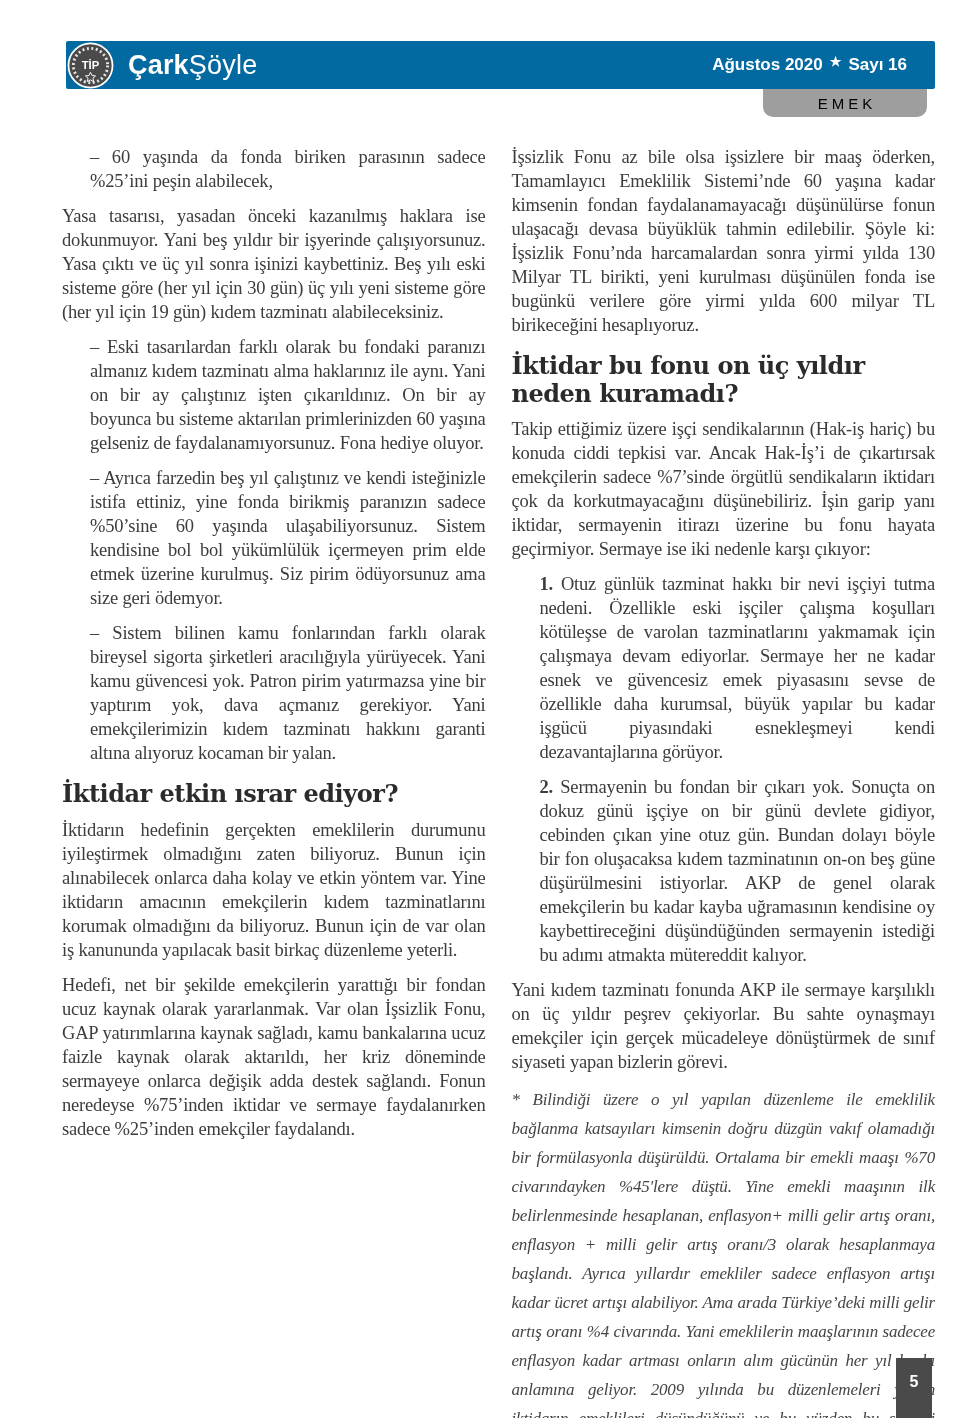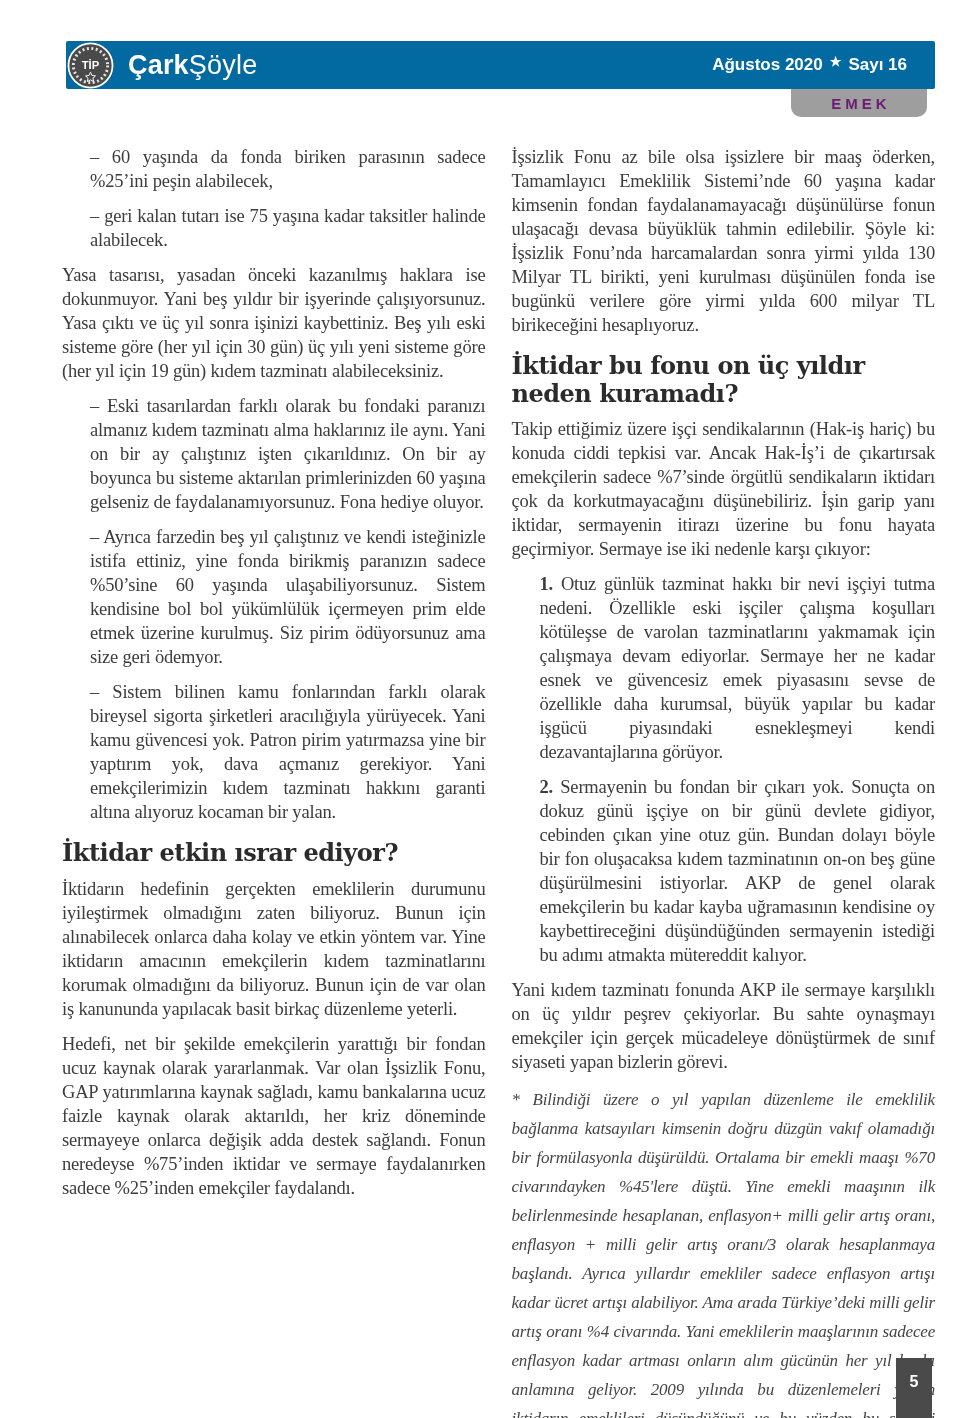--- a/index.html
+++ b/index.html
@@ -30,24 +30,24 @@
   .masthead .mh-reg{font-weight:400;}
   .issue{
     margin-left:auto;margin-right:28px;
     font-family:"Liberation Sans", sans-serif;
     font-size:17px;font-weight:600;color:#ffffff;
     display:flex;align-items:flex-start;gap:7px;white-space:nowrap;
   }
   .issue .star{font-size:13px;transform:translateY(-1px);}
   .badge{
     position:absolute;right:48px;top:89px;
-    width:136px;height:28px;
-    background:#9e9e9e;color:#701a75;
+    width:164px;height:28px;
+    background:#9e9e9e;color:#000000;
     font-family:"Liberation Sans", sans-serif;
-    font-size:15px;font-weight:700;letter-spacing:4px;text-indent:4px;
+    font-size:15px;font-weight:400;letter-spacing:4px;text-indent:4px;
     display:flex;align-items:center;justify-content:center;
     border-radius:0 0 10px 10px;
   }
   
   .content{
     position:absolute;left:62px;right:40px;top:136px;bottom:0;
     display:flex;gap:26px;
   }
   .col{
     flex:1;min-width:0;
@@ -104,21 +104,20 @@
       <span>Sayı 16</span>
     </div>
   </header>
 
   <div class="badge">EMEK</div>
 
   <main class="content">
 
     <div class="col">
       <p class="bullet">– 60 yaşında da fonda biriken parasının sadece %25’ini peşin alabilecek,</p>
-      <p class="bullet">– geri kalan tutarı ise 75 yaşına kadar taksitler halinde alabilecek.</p>
       <p>Yasa tasarısı, yasadan önceki kazanılmış haklara ise dokunmuyor. Yani beş yıldır bir işyerinde çalışıyorsunuz. Yasa çıktı ve üç yıl sonra işinizi kaybettiniz. Beş yılı eski sisteme göre (her yıl için 30 gün) üç yılı yeni sisteme göre (her yıl için 19 gün) kıdem tazminatı alabileceksiniz.</p>
       <p class="bullet">– Eski tasarılardan farklı olarak bu fondaki paranızı almanız kıdem tazminatı alma haklarınız ile aynı. Yani on bir ay çalıştınız işten çıkarıldınız. On bir ay boyunca bu sisteme aktarılan primlerinizden 60 yaşına gelseniz de faydalanamıyorsunuz. Fona hediye oluyor.</p>
       <p class="bullet">– Ayrıca farzedin beş yıl çalıştınız ve kendi isteğinizle istifa ettiniz, yine fonda birikmiş paranızın sadece %50’sine 60 yaşında ulaşabiliyorsunuz. Sistem kendisine bol bol yükümlülük içermeyen prim elde etmek üzerine kurulmuş. Siz pirim ödüyorsunuz ama size geri ödemyor.</p>
       <p class="bullet">– Sistem bilinen kamu fonlarından farklı olarak bireysel sigorta şirketleri aracılığıyla yürüyecek. Yani kamu güvencesi yok. Patron pirim yatırmazsa yine bir yaptırım yok, dava açmanız gerekiyor. Yani emekçilerimizin kıdem tazminatı hakkını garanti altına alıyoruz kocaman bir yalan.</p>
       <h2>İktidar etkin ısrar ediyor?</h2>
       <p>İktidarın hedefinin gerçekten emeklilerin durumunu iyileştirmek olmadığını zaten biliyoruz. Bunun için alınabilecek onlarca daha kolay ve etkin yöntem var. Yine iktidarın amacının emekçilerin kıdem tazminatlarını korumak olmadığını da biliyoruz. Bunun için de var olan iş kanununda yapılacak basit birkaç düzenleme yeterli.</p>
       <p>Hedefi, net bir şekilde emekçilerin yarattığı bir fondan ucuz kaynak olarak yararlanmak. Var olan İşsizlik Fonu, GAP yatırımlarına kaynak sağladı, kamu bankalarına ucuz faizle kaynak olarak aktarıldı, her kriz döneminde sermayeye onlarca değişik adda destek sağlandı. Fonun neredeyse %75’inden iktidar ve sermaye faydalanırken sadece %25’inden emekçiler faydalandı.</p>
     </div>
 
     <div class="col">

